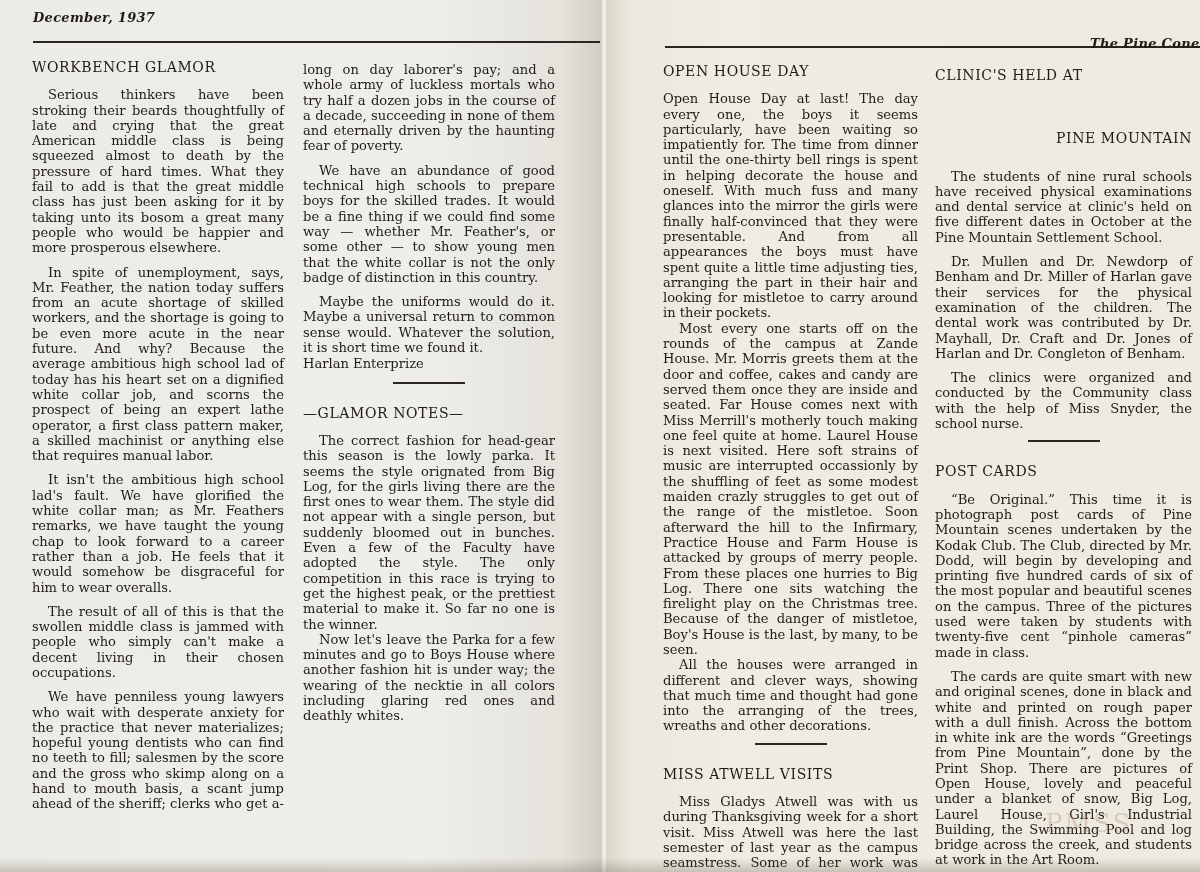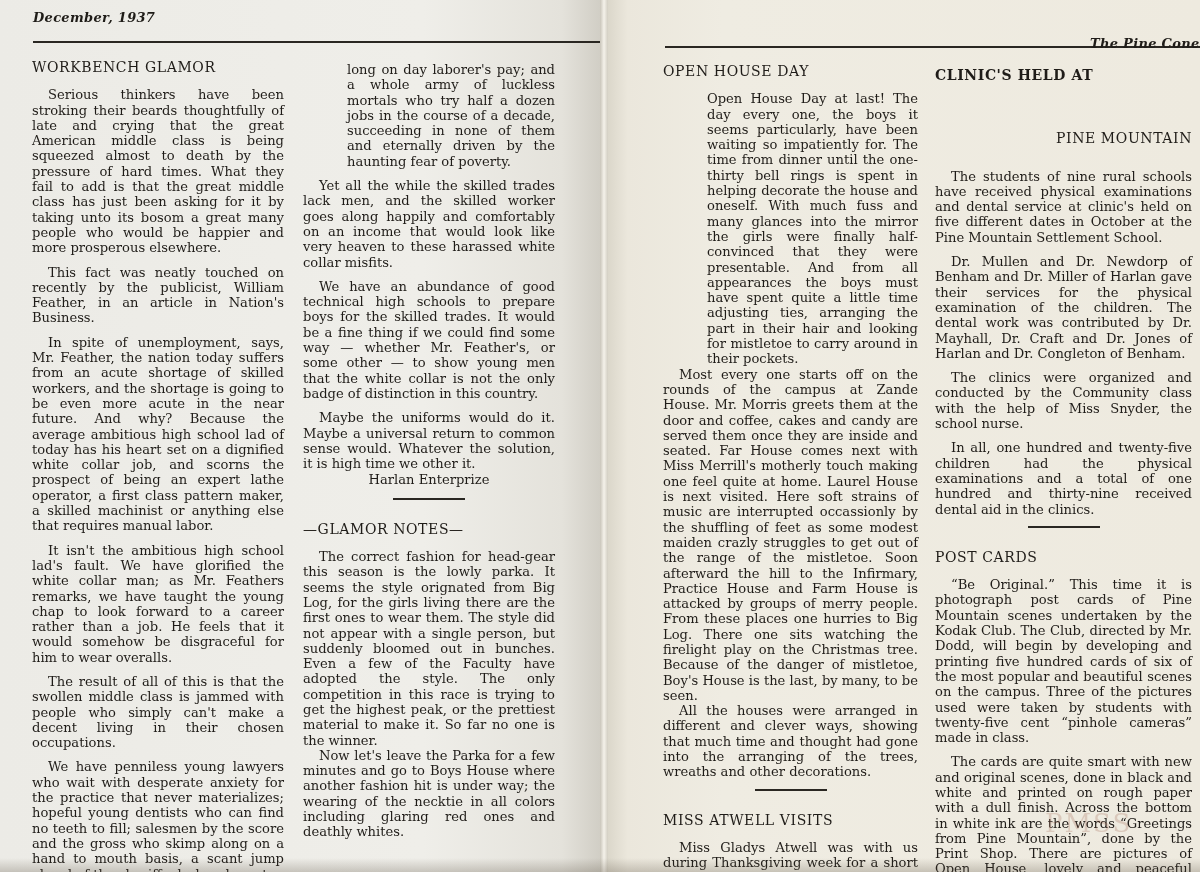--- a/index.html
+++ b/index.html
@@ -10,53 +10,51 @@
   .page-right { left: 604px; width: 596px; background: linear-gradient(90deg, #d8d4c7 0%, #ebe7dc 4%, #efece2 20%, #eeeadf 100%); }
   .gutter { position: absolute; left: 600px; top: 0; width: 8px; height: 872px; background: linear-gradient(90deg, #c9c5ba, #f5f2ea 50%, #d2cec2); }
   .bottom-shadow { position: absolute; left: 0; bottom: 0; width: 1200px; height: 14px; background: linear-gradient(180deg, rgba(0,0,0,0) 0%, rgba(80,70,55,0.25) 100%); }
 
   .running-head { position: absolute; font-style: italic; font-size: 13px; font-weight: bold; letter-spacing: 0.3px; }
   .rule { position: absolute; height: 2px; background: #2a2722; }
 
   .col { position: absolute; font-size: 13.1px; line-height: 15.3px; text-align: justify; hyphens: none; }
   .col p { text-indent: 16px; margin-bottom: 9px; }
   .col p.tight { margin-bottom: 0; }
-  .col p.noindent { text-indent: 0; margin-left: 44px; }
+  .col p.noindent { text-indent: 0; }
   .headline { text-align: left; font-size: 14px; letter-spacing: 0.6px; margin-bottom: 12px; }
   .headline.split-a { text-align: left; }
   .headline.split-b { text-align: right; margin-top: 4px; }
-  .byline { text-align: center; margin-top: -8px; margin-bottom: 10px; }
+  .byline { text-align: left; margin-top: -8px; margin-bottom: 10px; }
   .sep { width: 72px; height: 2px; background: #2a2722; margin: 8px auto 22px; }
   .watermark { position: absolute; left: 1045px; top: 808px; font-size: 26px; color: rgba(150,80,60,0.22); letter-spacing: 2px; font-family: "DejaVu Serif", serif; pointer-events: none; }
 </style>
 </head>
 <body>
 
 <div class="page page-left"></div>
 <div class="page page-right"></div>
 <div class="gutter"></div>
 
 <div class="running-head" style="left:33px; top:10px;">December, 1937</div>
 <div class="rule" style="left:33px; top:41px; width:567px;"></div>
 
 <div class="col" style="left:32px; top:60px; width:252px;">
   <div class="headline">WORKBENCH GLAMOR</div>
   <p>Serious thinkers have been stroking their beards thoughtfully of late and crying that the great American middle class is being squeezed almost to death by the pressure of hard times. What they fail to add is that the great middle class has just been asking for it by taking unto its bosom a great many people who would be happier and more prosperous elsewhere.</p>
-  <p>This fact was neatly touched on recently by the publicist, William Feather, in an article in Nation's Business.</p>
   <p>In spite of unemployment, says, Mr. Feather, the nation today suffers from an acute shortage of skilled workers, and the shortage is going to be even more acute in the near future. And why? Because the average ambitious high school lad of today has his heart set on a dignified white collar job, and scorns the prospect of being an expert lathe operator, a first class pattern maker, a skilled machinist or anything else that requires manual labor.</p>
   <p>It isn't the ambitious high school lad's fault. We have glorified the white collar man; as Mr. Feathers remarks, we have taught the young chap to look forward to a career rather than a job. He feels that it would somehow be disgraceful for him to wear overalls.</p>
   <p>The result of all of this is that the swollen middle class is jammed with people who simply can't make a decent living in their chosen occupations.</p>
   <p>We have penniless young lawyers who wait with desperate anxiety for the practice that never materializes; hopeful young dentists who can find no teeth to fill; salesmen by the score and the gross who skimp along on a hand to mouth basis, a scant jump ahead of the sheriff; clerks who get a-</p>
 </div>
 
 <div class="col" style="left:303px; top:62px; width:252px;">
   <p class="noindent">long on day laborer's pay; and a whole army of luckless mortals who try half a dozen jobs in the course of a decade, succeeding in none of them and eternally driven by the haunting fear of poverty.</p>
-  <p>Yet all the while the skilled trades lack men, and the skilled worker goes along happily and comfortably on an income that would look like very heaven to these harassed white collar misfits.</p>
   <p>We have an abundance of good technical high schools to prepare boys for the skilled trades. It would be a fine thing if we could find some way — whether Mr. Feather's, or some other — to show young men that the white collar is not the only badge of distinction in this country.</p>
-  <p>Maybe the uniforms would do it. Maybe a universal return to common sense would. Whatever the solution, it is high time we other it.</p>
+  <p>Maybe the uniforms would do it. Maybe a universal return to common sense would. Whatever the solution, it is short time we found it.</p>
   <div class="byline">Harlan Enterprize</div>
   <div class="sep"></div>
   <div class="headline">—GLAMOR NOTES—</div>
   <p class="tight">The correct fashion for head-gear this season is the lowly parka. It seems the style orignated from Big Log, for the girls living there are the first ones to wear them. The style did not appear with a single person, but suddenly bloomed out in bunches. Even a few of the Faculty have adopted the style. The only competition in this race is trying to get the highest peak, or the prettiest material to make it. So far no one is the winner.</p>
   <p>Now let's leave the Parka for a few minutes and go to Boys House where another fashion hit is under way; the wearing of the necktie in all colors including glaring red ones and deathly whites.</p>
 </div>
 
 <div class="rule" style="left:665px; top:46px; width:535px;"></div>
 <div class="running-head" style="left:1090px; top:36px;">The Pine Cone</div>
 
@@ -64,26 +62,25 @@
   <div class="headline">OPEN HOUSE DAY</div>
   <p class="noindent tight">Open House Day at last! The day every one, the boys it seems particularly, have been waiting so impatiently for. The time from dinner until the one-thirty bell rings is spent in helping decorate the house and oneself. With much fuss and many glances into the mirror the girls were finally half-convinced that they were presentable. And from all appearances the boys must have spent quite a little time adjusting ties, arranging the part in their hair and looking for mistletoe to carry around in their pockets.</p>
   <p class="tight">Most every one starts off on the rounds of the campus at Zande House. Mr. Morris greets them at the door and coffee, cakes and candy are served them once they are inside and seated. Far House comes next with Miss Merrill's motherly touch making one feel quite at home. Laurel House is next visited. Here soft strains of music are interrupted occassionly by the shuffling of feet as some modest maiden crazly struggles to get out of the range of the mistletoe. Soon afterward the hill to the Infirmary, Practice House and Farm House is attacked by groups of merry people. From these places one hurries to Big Log. There one sits watching the firelight play on the Christmas tree. Because of the danger of mistletoe, Boy's House is the last, by many, to be seen.</p>
   <p>All the houses were arranged in different and clever ways, showing that much time and thought had gone into the arranging of the trees, wreaths and other decorations.</p>
   <div class="sep"></div>
   <div class="headline">MISS ATWELL VISITS</div>
   <p>Miss Gladys Atwell was with us during Thanksgiving week for a short visit. Miss Atwell was here the last semester of last year as the campus seamstress. Some of her work was the making of costumes, sheets, curtains, mailbags and many other useful and needed things.</p>
 </div>
 
 <div class="col" style="left:935px; top:68px; width:257px;">
-  <div class="headline split-a" style="margin-bottom:0;font-weight:bold;">CLINIC'S HELD AT</div>
+  <div class="headline split-a" style="margin-bottom:0;">CLINIC'S HELD AT</div>
   <div class="headline split-b" style="margin-bottom:22px;margin-top:48px;">PINE MOUNTAIN</div>
   <p>The students of nine rural schools have received physical examinations and dental service at clinic's held on five different dates in October at the Pine Mountain Settlement School.</p>
   <p>Dr. Mullen and Dr. Newdorp of Benham and Dr. Miller of Harlan gave their services for the physical examination of the children. The dental work was contributed by Dr. Mayhall, Dr. Craft and Dr. Jones of Harlan and Dr. Congleton of Benham.</p>
   <p>The clinics were organized and conducted by the Community class with the help of Miss Snyder, the school nurse.</p>
-  <p>In all, one hundred and twenty-five children had the physical examinations and a total of one hundred and thirty-nine received dental aid in the clinics.</p>
   <div class="sep"></div>
   <div class="headline">POST CARDS</div>
   <p>“Be Original.” This time it is photograph post cards of Pine Mountain scenes undertaken by the Kodak Club. The Club, directed by Mr. Dodd, will begin by developing and printing five hundred cards of six of the most popular and beautiful scenes on the campus. Three of the pictures used were taken by students with twenty-five cent “pinhole cameras” made in class.</p>
   <p>The cards are quite smart with new and original scenes, done in black and white and printed on rough paper with a dull finish. Across the bottom in white ink are the words “Greetings from Pine Mountain”, done by the Print Shop. There are pictures of Open House, lovely and peaceful under a blanket of snow, Big Log, Laurel House, Girl's Industrial Building, the Swimming Pool and log bridge across the creek, and students at work in the Art Room.</p>
 </div>
 
 <div class="watermark">PMSS</div>
 <div class="bottom-shadow"></div>
 
 </body></html>

